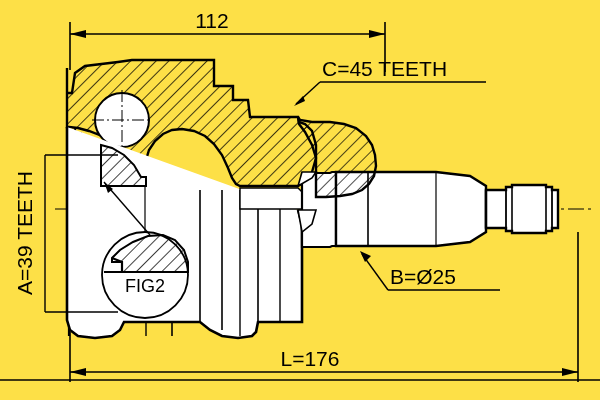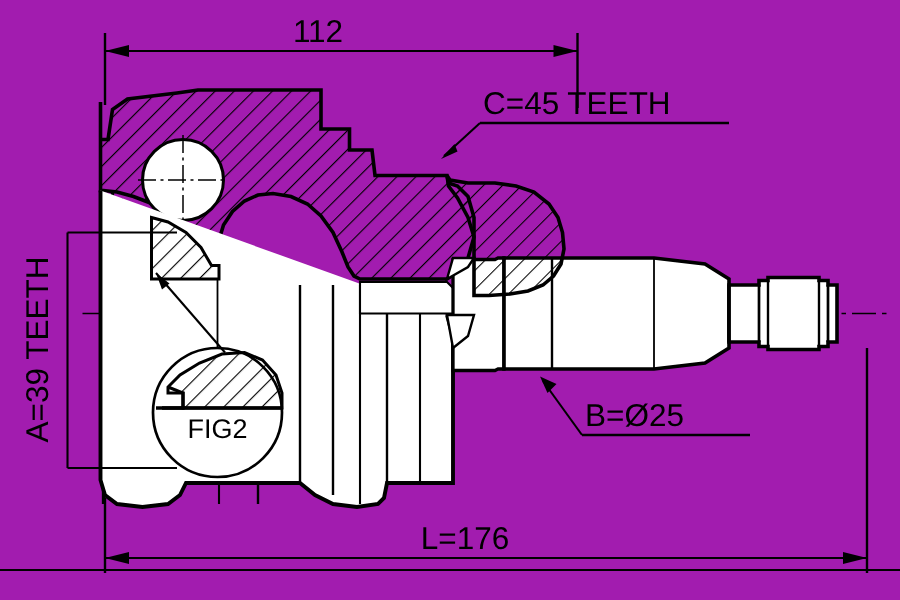--- a/index.html
+++ b/index.html
@@ -4,21 +4,21 @@
 <style>
   html, body {
     margin: 0;
     padding: 0;
     background: #ffffff;
   }
   #page {
     position: relative;
     width: 600px;
     height: 400px;
-    background: #a21caf;
+    background: #fde047;
     overflow: hidden;
     font-family: "Liberation Sans", sans-serif;
     text-align: center;
   }
   svg.drawing {
     position: absolute;
     left: 0;
     top: 0;
     width: 600px;
     height: 400px;

